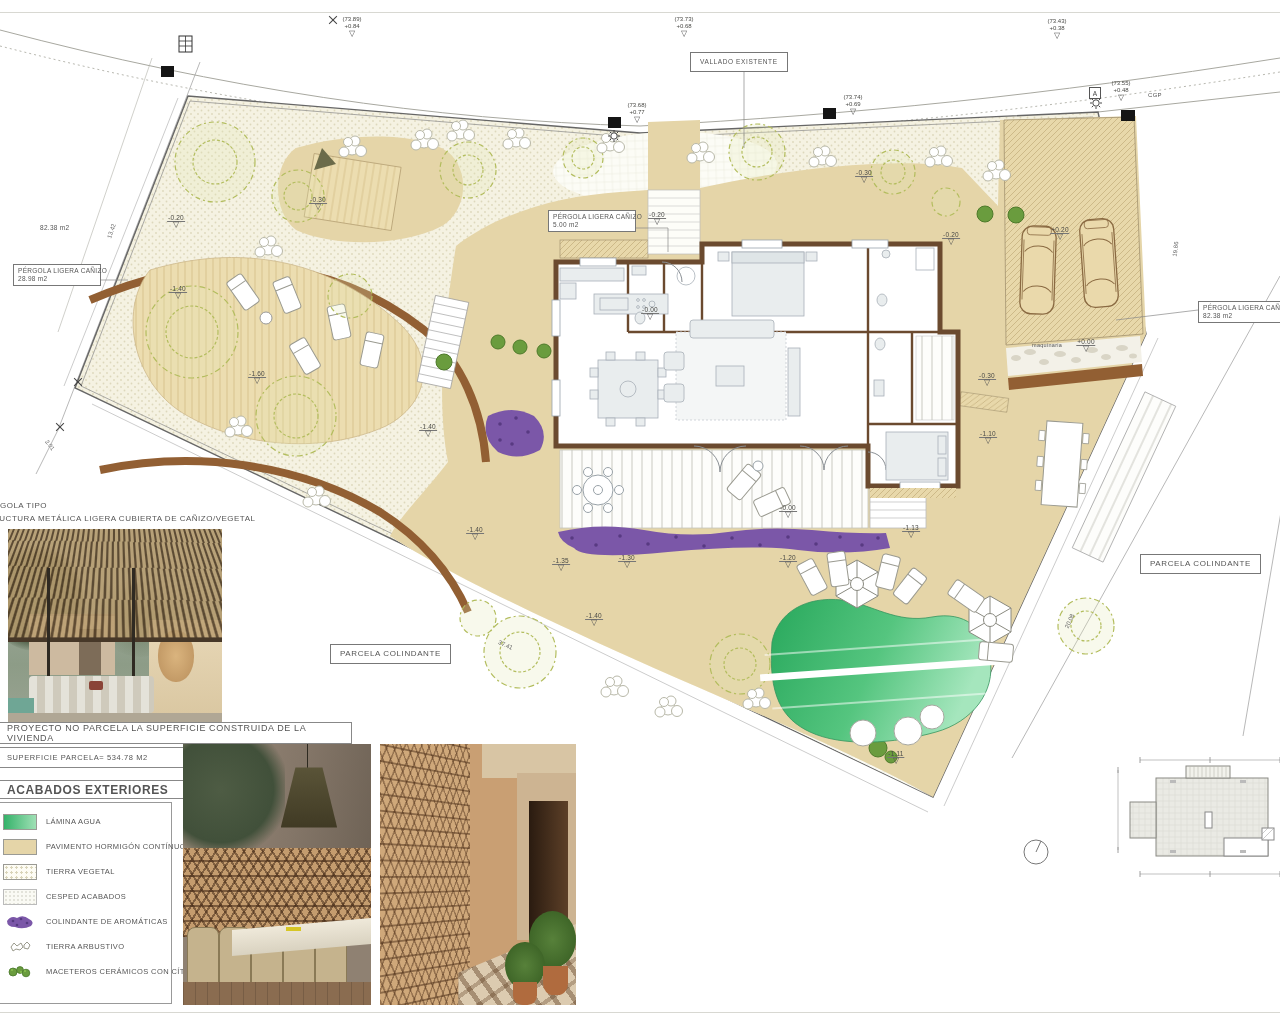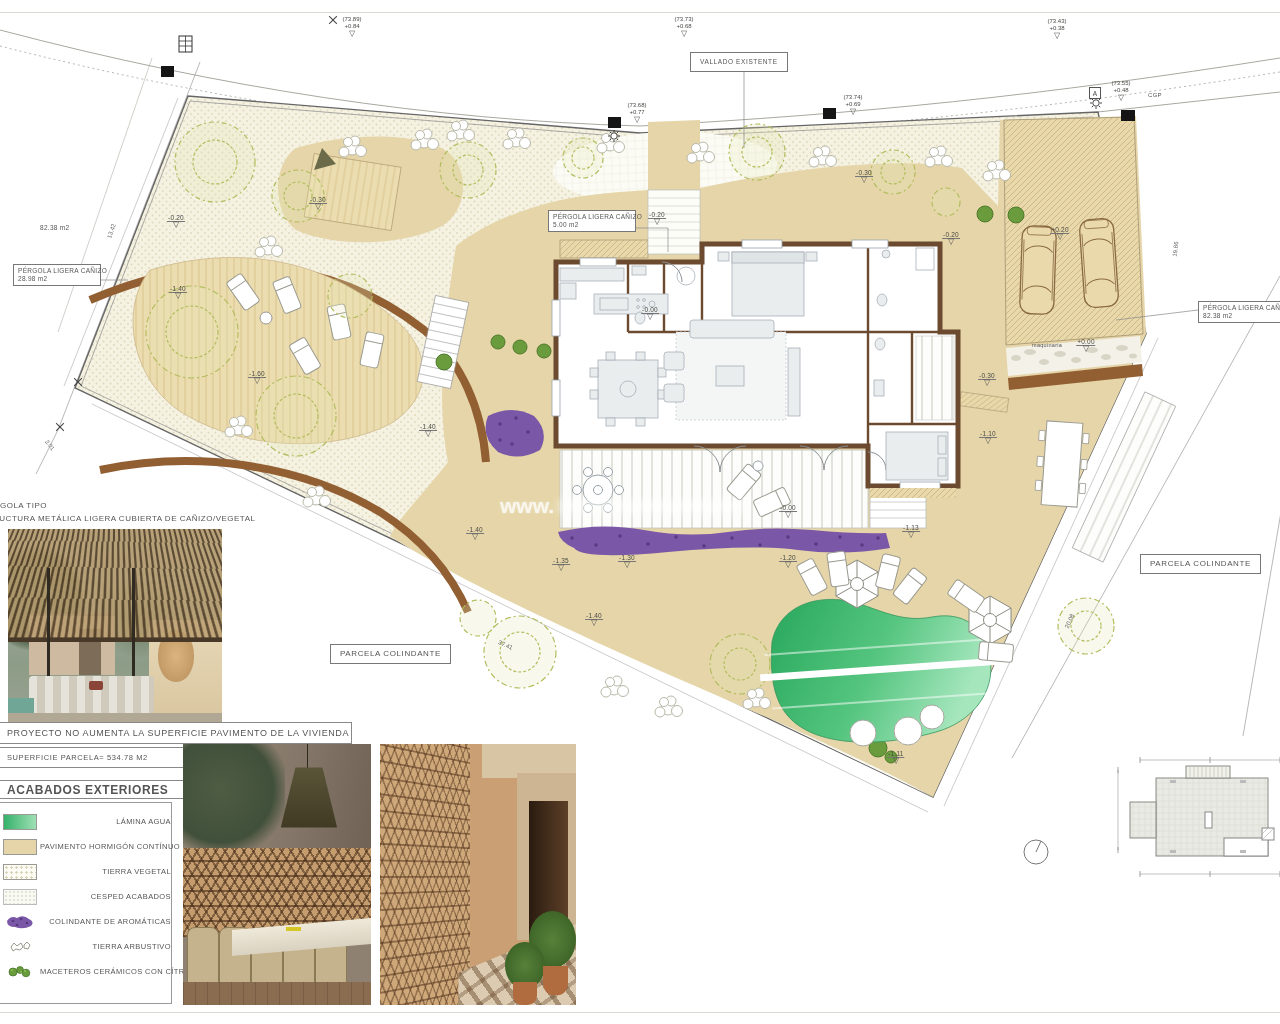--- a/index.html
+++ b/index.html
@@ -29,21 +29,21 @@
   .abox{position:absolute;width:10px;height:10px;border:1px solid #555;font-size:6.5px;
         display:flex;align-items:center;justify-content:center;color:#444;background:#fff;}
   
   .wm{position:absolute;display:flex;align-items:center;gap:4px;opacity:.8;}
   .wm span{font-size:21px;font-weight:bold;color:#ffffff;text-shadow:0 0 3px rgba(255,255,255,.6);}
   .wm .blur{width:190px;height:13px;background:rgba(255,255,255,.65);filter:blur(4px);border-radius:3px;}
   
   .notebox{position:absolute;background:#fff;border:1px solid #888;color:#555;
            font-size:9px;letter-spacing:.6px;display:flex;align-items:center;}
   .legend{position:absolute;background:#fff;border:1px solid #999;color:#555;}
-  .legend .row{display:flex;align-items:center;gap:3px;height:25px;justify-content:space-between;}
+  .legend .row{display:flex;align-items:center;gap:9px;height:25px;}
   .sw{width:34px;height:16px;border:1px solid #9a9a94;box-sizing:border-box;flex:0 0 auto;}
   .sw.agua{background:linear-gradient(90deg,#35b26a,#9fe0b5);}
   .sw.pav{background:#e5d5a8;}
   .sw.tierra{background-color:#fdfcf4;background-image:radial-gradient(#d9d4b9 1px,transparent 1.4px);background-size:5px 5px;}
   .sw.cesped{background-color:#fafaf4;background-image:radial-gradient(#e3e3da 1px,transparent 1.3px);background-size:4px 4px;border-color:#bbb;}
   .sw.free{border:none;display:flex;align-items:center;justify-content:center;}
   .lg-label{font-size:7.5px;letter-spacing:.4px;white-space:nowrap;}
   .lg-title{font-size:12px;letter-spacing:.6px;font-weight:bold;}
   
   .photo{position:absolute;overflow:hidden;background:#c2c8ba;}
@@ -660,24 +660,20 @@
 <div class="abox" style="left:1089px;top:87px">A</div>
 <div class="tinytxt" style="left:1032px;top:342px;font-size:5.5px">maquinaria</div>
 <div class="tinytxt" style="left:40px;top:224px">82.38 m2</div>
 
 <div class="dim" style="left:104px;top:228px;transform:rotate(-72deg)">13.42</div>
 <div class="dim" style="left:498px;top:642px;transform:rotate(24deg)">37.41</div>
 <div class="dim" style="left:1062px;top:618px;transform:rotate(-66deg)">20.08</div>
 <div class="dim" style="left:1168px;top:246px;transform:rotate(-83deg)">19.86</div>
 <div class="dim" style="left:44px;top:442px;transform:rotate(52deg)">2.01</div>
 
-<div class="wm" style="left:500px;top:494px">
-  <span>www.</span>
-      <div class="blur"></div>
-</div>
 
 <div class="ptxt" style="left:-18px;top:501px">PÉRGOLA TIPO</div>
 <div class="ptxt" style="left:-24px;top:514px">ESTRUCTURA METÁLICA LIGERA CUBIERTA DE CAÑIZO/VEGETAL</div>
 
 <div class="photo" style="left:8px;top:529px;width:214px;height:194px">
   <div class="p1-sky"></div>
   <div class="p1-blob1"></div>
   <div class="p1-blob2"></div>
   <div class="p1-bldg">
         <div class="p1-door"></div>
@@ -687,21 +683,21 @@
   <div class="p1-canopy"></div>
   <div class="p1-post" style="left:18%"></div>
   <div class="p1-post" style="left:58%"></div>
   <div class="p1-sofa"></div>
   <div class="p1-cush"></div>
   <div class="p1-pool"></div>
   <div class="p1-floor"></div>
 </div>
 
 <div class="notebox" style="left:-34px;top:722px;width:344px;height:20px;padding-left:40px">
-  <span>PROYECTO NO AUMENTA LA SUPERFICIE PAVIMENTO DE LA VIVIENDA</span>
+  <span>PROYECTO NO PARCELA LA SUPERFICIE CONSTRUIDA DE LA VIVIENDA</span>
     </div>
 
 <div class="notebox" style="left:-34px;top:747px;width:206px;height:19px;padding-left:40px;font-size:7.5px">
   <span>SUPERFICIE PARCELA= 534.78 M2</span>
     </div>
 
 <div class="notebox" style="left:-34px;top:780px;width:206px;height:17px;padding-left:40px">
   <span class="lg-title">ACABADOS EXTERIORES</span>
     </div>
 <div class="legend" style="left:-34px;top:802px;width:206px;height:202px;padding:6px 0 0 36px;box-sizing:border-box">

